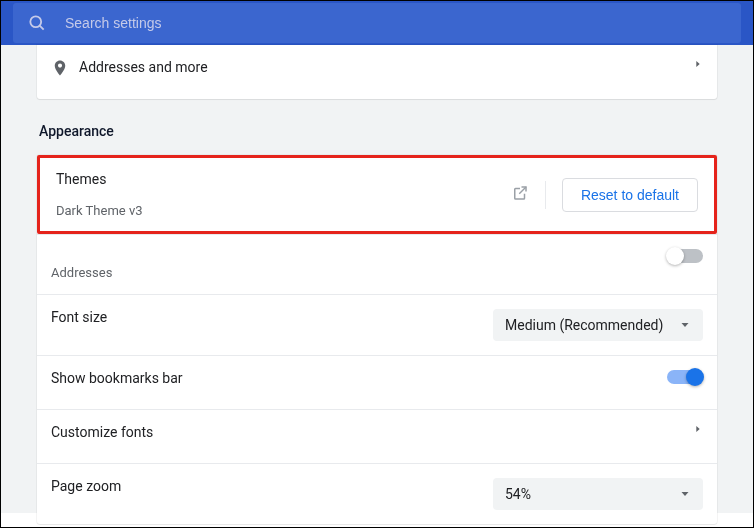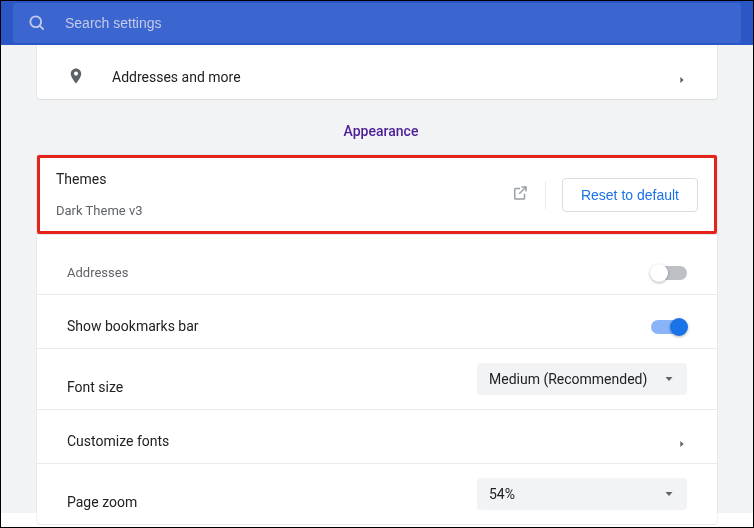--- a/index.html
+++ b/index.html
@@ -48,25 +48,24 @@
     }
     .top-card {
       border-top-left-radius: 0;
       border-top-right-radius: 0;
       border-top: none;
       margin-top: 0;
       box-shadow: 0 1px 1px rgba(0,0,0,0.06), 0 0 0 1px rgba(0,0,0,0.04);
     }
     .row {
       display: flex;
-      align-items: flex-end;
-      padding: 14px 30px;
+      align-items: flex-start;
+      padding: 14px 14px;
       min-height: 54px;
       border-top: 1px solid #e8eaed;
-      gap: 17px;
     }
     .row:first-child { border-top: none; }
     .row-icon {
       width: 28px;
       display: flex;
       justify-content: flex-start;
       color: #5f6368;
       flex-shrink: 0;
     }
     .row-label {
@@ -80,23 +79,22 @@
     .row-label .title { color: #202124; }
     .row-label .sub { color: #5f6368; font-size: 13px; margin-top: 16px; }
     .row-action {
       display: flex;
       align-items: center;
       gap: 16px;
     }
     .section-title {
       font-size: 14px;
       font-weight: 500;
-      color: #4c1d95;
-      margin: 22px 0 16px 8px;
-      text-align: center;
+      color: #0f172a;
+      margin: 22px 0 16px 2px;
     }
     .chevron-box {
       color: #5f6368;
       display: flex;
       align-items: center;
     }
     .open-icon { color: #80868b; }
     .vline { width: 1px; height: 28px; background: #e8eaed; }
     .btn-outline {
       border: 1px solid #dadce0;
@@ -212,45 +210,45 @@
       </div>
       <div class="row-action">
         <div class="toggle off">
             <div class="knob"></div>
           </div>
       </div>
     </div>
 
     <div class="row">
       <div class="row-label">
-        <span class="title">Show bookmarks bar</span>
-      </div>
-      <div class="row-action">
-        <div class="toggle on">
-            <div class="knob"></div>
-          </div>
-      </div>
-    </div>
-
-    <div class="row">
-      <div class="row-label">
         <span class="title">Font size</span>
       </div>
       <div class="row-action">
         <div class="select-box">
           <span>Medium (Recommended)</span>
           <svg width="12" height="12" viewBox="0 0 24 24" fill="#5f6368">
               <path d="M5 8l7 8 7-8z"></path>
             </svg>
         </div>
       </div>
     </div>
 
     <div class="row">
       <div class="row-label">
+        <span class="title">Show bookmarks bar</span>
+      </div>
+      <div class="row-action">
+        <div class="toggle on">
+            <div class="knob"></div>
+          </div>
+      </div>
+    </div>
+
+    <div class="row">
+      <div class="row-label">
         <span class="title">Customize fonts</span>
       </div>
       <div class="chevron-box">
         <svg width="10" height="10" viewBox="0 0 24 24" fill="#5f6368">
             <path d="M8 5l8 7-8 7z"></path>
           </svg>
       </div>
     </div>
 
     <div class="row">

